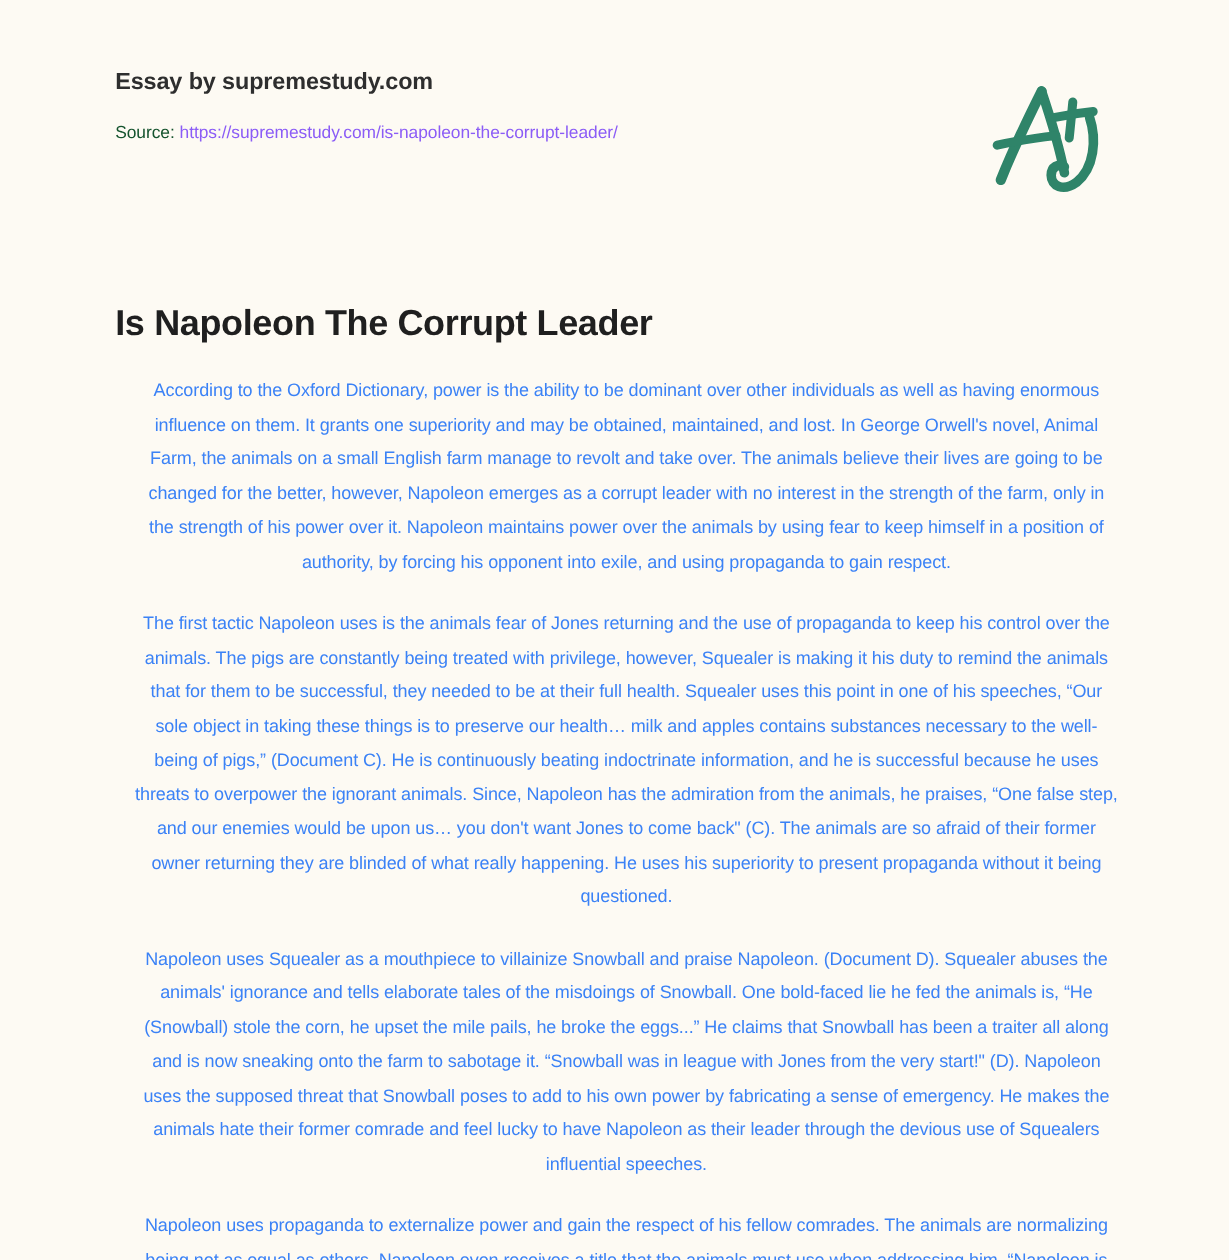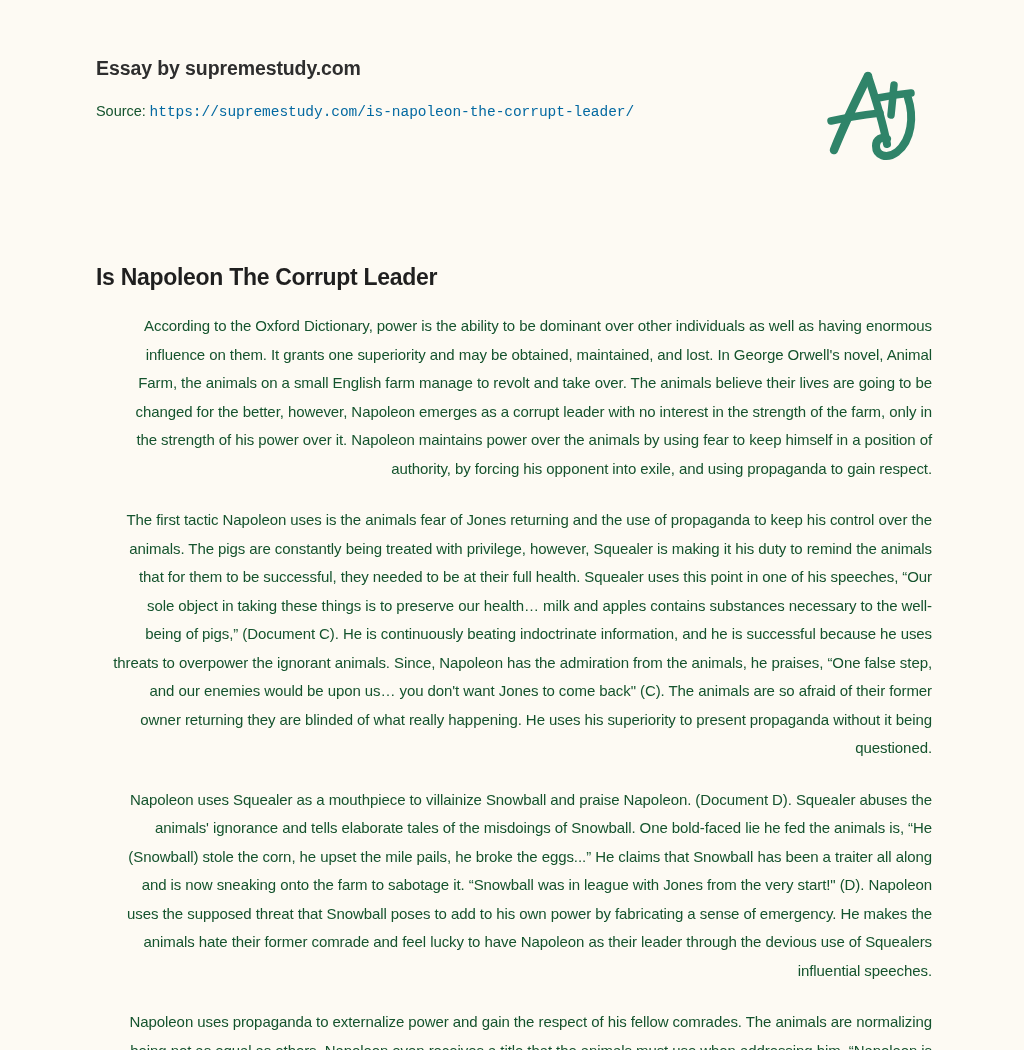--- a/index.html
+++ b/index.html
@@ -56,68 +56,67 @@
     color: #8d8d8d;
     letter-spacing: -0.05px;
     white-space: nowrap;
   }
 
   .source-label {
     color: #14532d;
   }
 
   .source-url {
-    color: #0369a1;
+    color: #8b5cf6;
     text-decoration: none;
-    font-family: Liberation Mono, monospace;
   }
 
   
   .logo {
     position: absolute;
     right: 0px;
     top: 2px;
     width: 120px;
     height: 110px;
   }
   .logo svg {
     display: block;
     width: 120px;
     height: 110px;
   }
 
   
   .article-title {
     position: absolute;
     left: 96px;
-    top: 264px;
+    top: 252px;
     width: 840px;
-    font-size: 23px;
+    font-size: 30px;
     font-weight: bold;
     color: #1f1f1f;
     letter-spacing: -0.3px;
     line-height: 1.2;
     margin: 0;
   }
 
   
   .article-body {
     position: absolute;
     left: 96px;
     top: 312px;
     width: 836px;
   }
 
   .article-body p {
     margin: 0 0 23px 16px;
     font-size: 15px;
     line-height: 28.5px;
-    color: #14532d;
+    color: #3b82f6;
     letter-spacing: -0.08px;
-    text-align: right;
+    text-align: center;
   }
 
   .article-body p:last-child {
     margin-bottom: 0;
   }
 </style>
 </head>
 <body>
 
 <div class="page">

